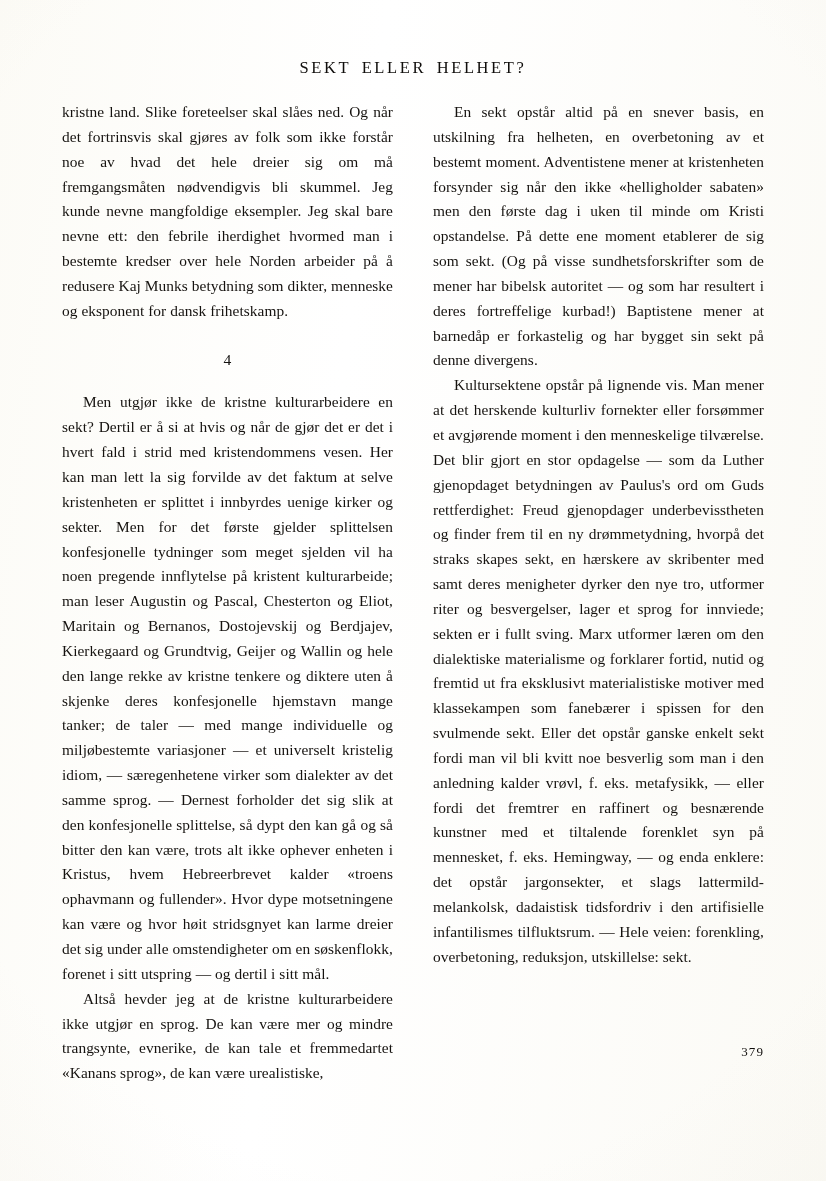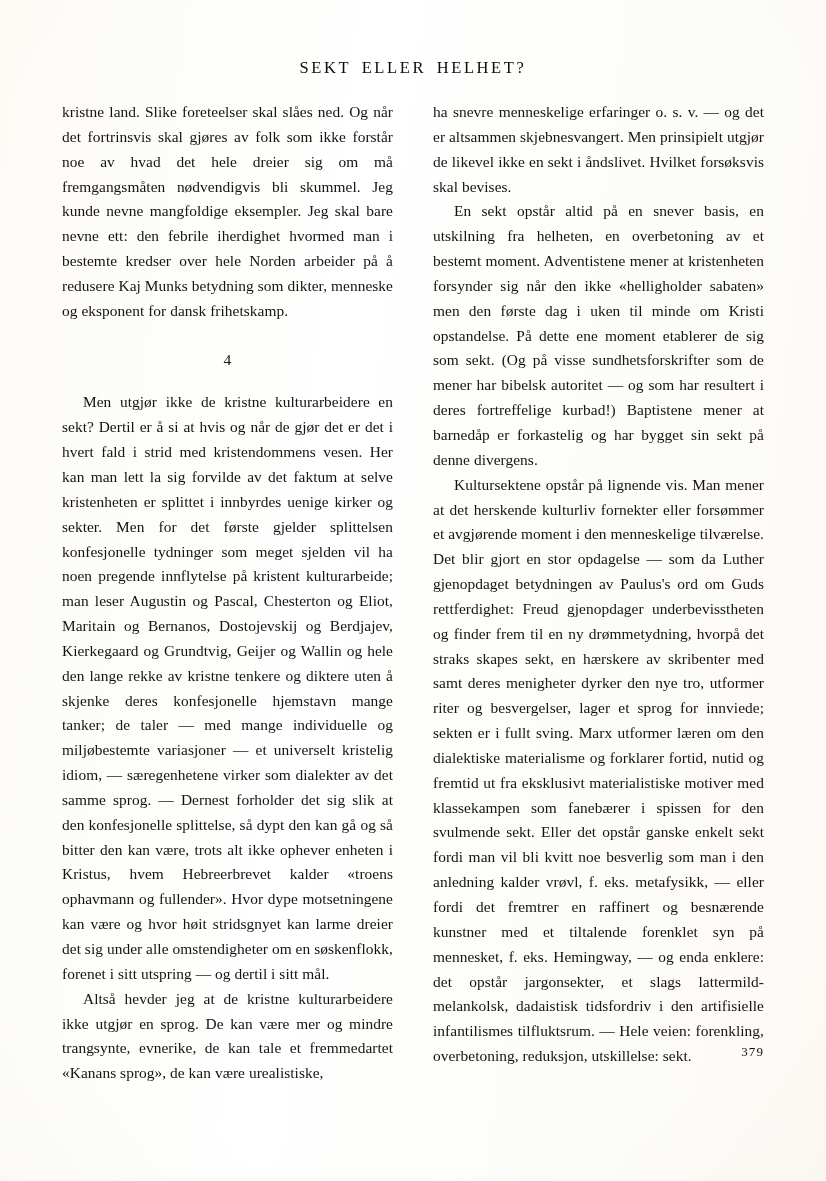--- a/index.html
+++ b/index.html
@@ -100,21 +100,20 @@
       <p class="noindent">kristne land. Slike foreteelser skal slåes ned. Og når det fortrinsvis skal gjøres av folk som ikke forstår noe av hvad det hele dreier sig om må fremgangsmåten nødvendigvis bli skummel. Jeg kunde nevne mangfoldige eksempler. Jeg skal bare nevne ett: den febrile iherdighet hvormed man i bestemte kredser over hele Norden arbeider på å redusere Kaj Munks betydning som dikter, menneske og eksponent for dansk frihetskamp.</p>
 
       <div class="section-number">4</div>
 
       <p class="indent">Men utgjør ikke de kristne kulturarbeidere en sekt? Dertil er å si at hvis og når de gjør det er det i hvert fald i strid med kristendommens vesen. Her kan man lett la sig forvilde av det faktum at selve kristenheten er splittet i innbyrdes uenige kirker og sekter. Men for det første gjelder splittelsen konfesjonelle tydninger som meget sjelden vil ha noen pregende innflytelse på kristent kulturarbeide; man leser Augustin og Pascal, Chesterton og Eliot, Maritain og Bernanos, Dostojevskij og Berdjajev, Kierkegaard og Grundtvig, Geijer og Wallin og hele den lange rekke av kristne tenkere og diktere uten å skjenke deres konfesjonelle hjemstavn mange tanker; de taler — med mange individuelle og miljøbestemte variasjoner — et universelt kristelig idiom, — særegenhetene virker som dialekter av det samme sprog. — Dernest forholder det sig slik at den konfesjonelle splittelse, så dypt den kan gå og så bitter den kan være, trots alt ikke ophever enheten i Kristus, hvem Hebreerbrevet kalder «troens ophavmann og fullender». Hvor dype motsetningene kan være og hvor høit stridsgnyet kan larme dreier det sig under alle omstendigheter om en søskenflokk, forenet i sitt utspring — og dertil i sitt mål.</p>
 
       <p class="indent">Altså hevder jeg at de kristne kulturarbeidere ikke utgjør en sprog. De kan være mer og mindre trangsynte, evnerike, de kan tale et fremmedartet «Kanans sprog», de kan være urealistiske,</p>
     </div>
 
     <div class="col">
-      <p class="noindent">ha snevre menneskelige erfaringer o. s. v. — og det er altsammen skjebnesvangert. Men prinsipielt utgjør de likevel ikke en sekt i åndslivet. Hvilket forsøksvis skal bevises.</p>
 
       <p class="indent">En sekt opstår altid på en snever basis, en utskilning fra helheten, en overbetoning av et bestemt moment. Adventistene mener at kristenheten forsynder sig når den ikke «helligholder sabaten» men den første dag i uken til minde om Kristi opstandelse. På dette ene moment etablerer de sig som sekt. (Og på visse sundhetsforskrifter som de mener har bibelsk autoritet — og som har resultert i deres fortreffelige kurbad!) Baptistene mener at barnedåp er forkastelig og har bygget sin sekt på denne divergens.</p>
 
       <p class="indent">Kultursektene opstår på lignende vis. Man mener at det herskende kulturliv fornekter eller forsømmer et avgjørende moment i den menneskelige tilværelse. Det blir gjort en stor opdagelse — som da Luther gjenopdaget betydningen av Paulus's ord om Guds rettferdighet: Freud gjenopdager underbevisstheten og finder frem til en ny drømmetydning, hvorpå det straks skapes sekt, en hærskere av skribenter med samt deres menigheter dyrker den nye tro, utformer riter og besvergelser, lager et sprog for innviede; sekten er i fullt sving. Marx utformer læren om den dialektiske materialisme og forklarer fortid, nutid og fremtid ut fra eksklusivt materialistiske motiver med klassekampen som fanebærer i spissen for den svulmende sekt. Eller det opstår ganske enkelt sekt fordi man vil bli kvitt noe besverlig som man i den anledning kalder vrøvl, f. eks. metafysikk, — eller fordi det fremtrer en raffinert og besnærende kunstner med et tiltalende forenklet syn på mennesket, f. eks. Hemingway, — og enda enklere: det opstår jargonsekter, et slags lattermild-melankolsk, dadaistisk tidsfordriv i den artifisielle infantilismes tilfluktsrum. — Hele veien: forenkling, overbetoning, reduksjon, utskillelse: sekt.</p>
     </div>
 
   </div>
 
   <div class="folio">379</div>
 </div>

